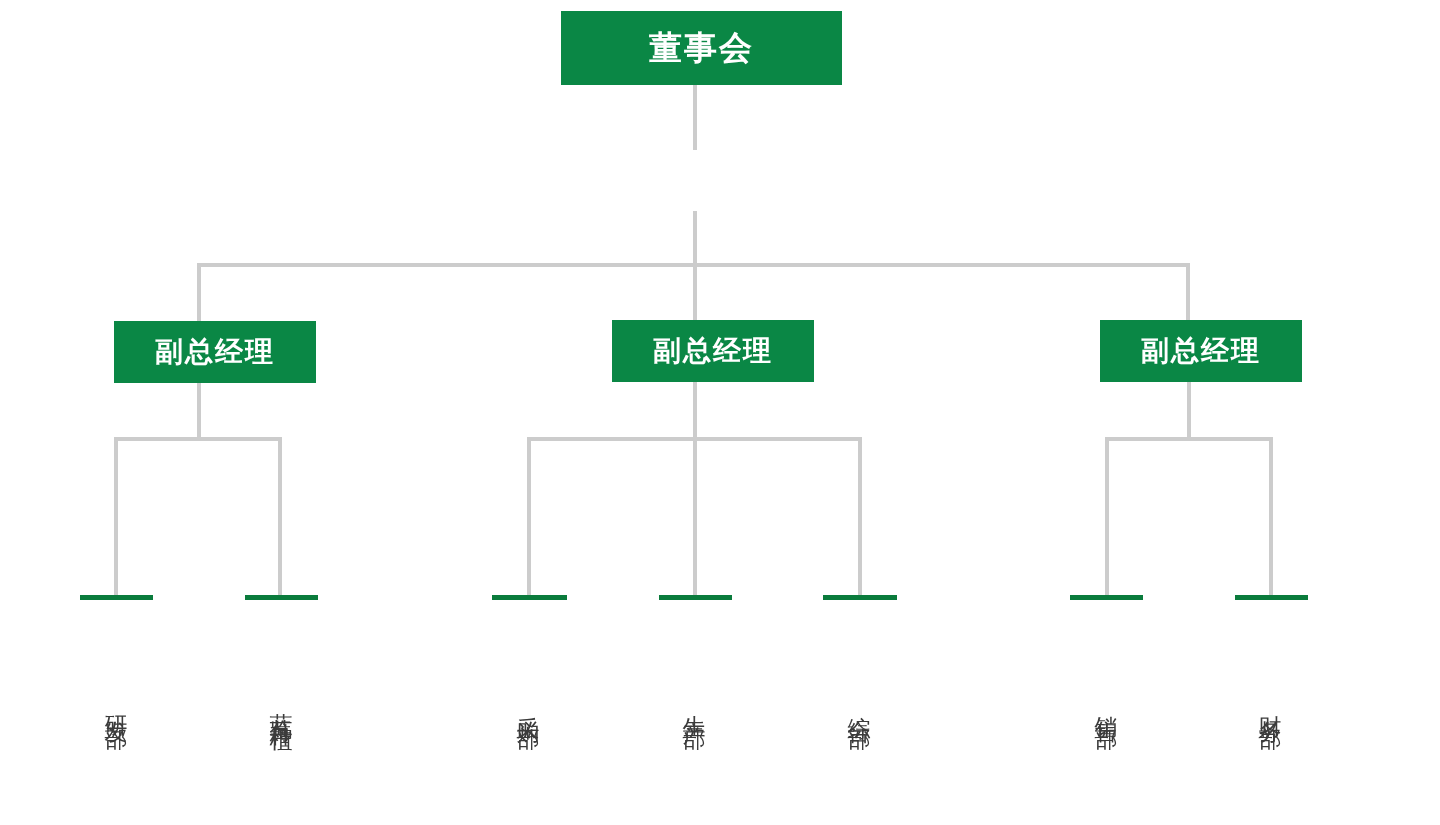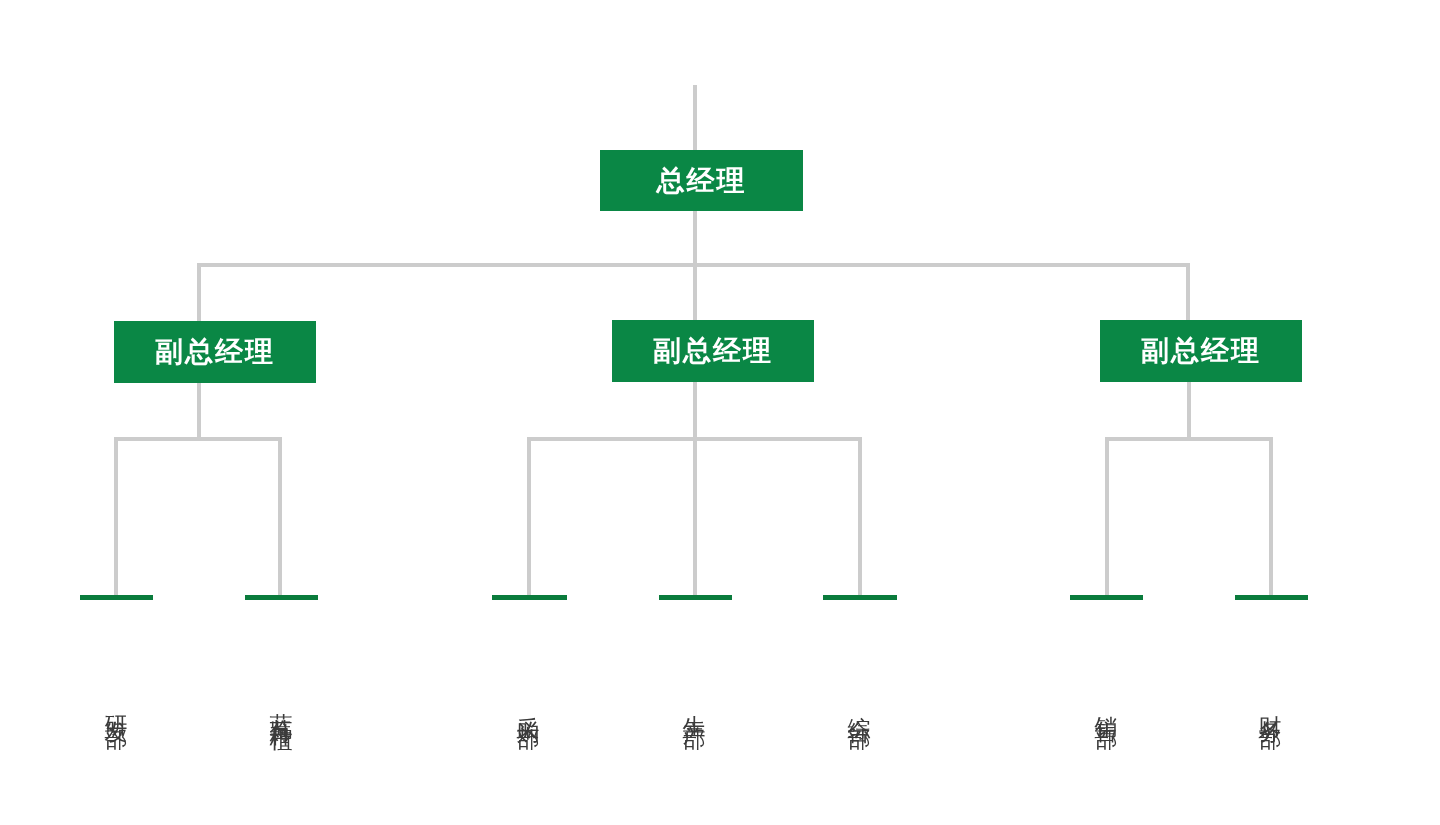--- a/index.html
+++ b/index.html
@@ -73,21 +73,21 @@
   <div class="line" style="left:693px; top:382px; width:4px;   height:216px;"></div>
   <div class="line" style="left:527px; top:437px; width:335px; height:4px;"></div>
   <div class="line" style="left:527px; top:437px; width:4px;   height:161px;"></div>
   <div class="line" style="left:858px; top:437px; width:4px;   height:161px;"></div>
 
   <div class="line" style="left:1187px; top:382px; width:4px;   height:57px;"></div>
   <div class="line" style="left:1105px; top:437px; width:168px; height:4px;"></div>
   <div class="line" style="left:1105px; top:437px; width:4px;   height:161px;"></div>
   <div class="line" style="left:1269px; top:437px; width:4px;   height:161px;"></div>
 
-  <div class="node gm">总经理</div>
+  <div class="node board">董事会</div>
   <div class="node deputy d1">副总经理</div>
   <div class="node deputy d2">副总经理</div>
   <div class="node deputy d3">副总经理</div>
 
   <div class="tickbar" style="left:80px;   width:73px;"></div>
   <div class="tickbar" style="left:245px;  width:73px;"></div>
   <div class="tickbar" style="left:492px;  width:75px;"></div>
   <div class="tickbar" style="left:659px;  width:73px;"></div>
   <div class="tickbar" style="left:823px;  width:74px;"></div>
   <div class="tickbar" style="left:1070px; width:73px;"></div>

